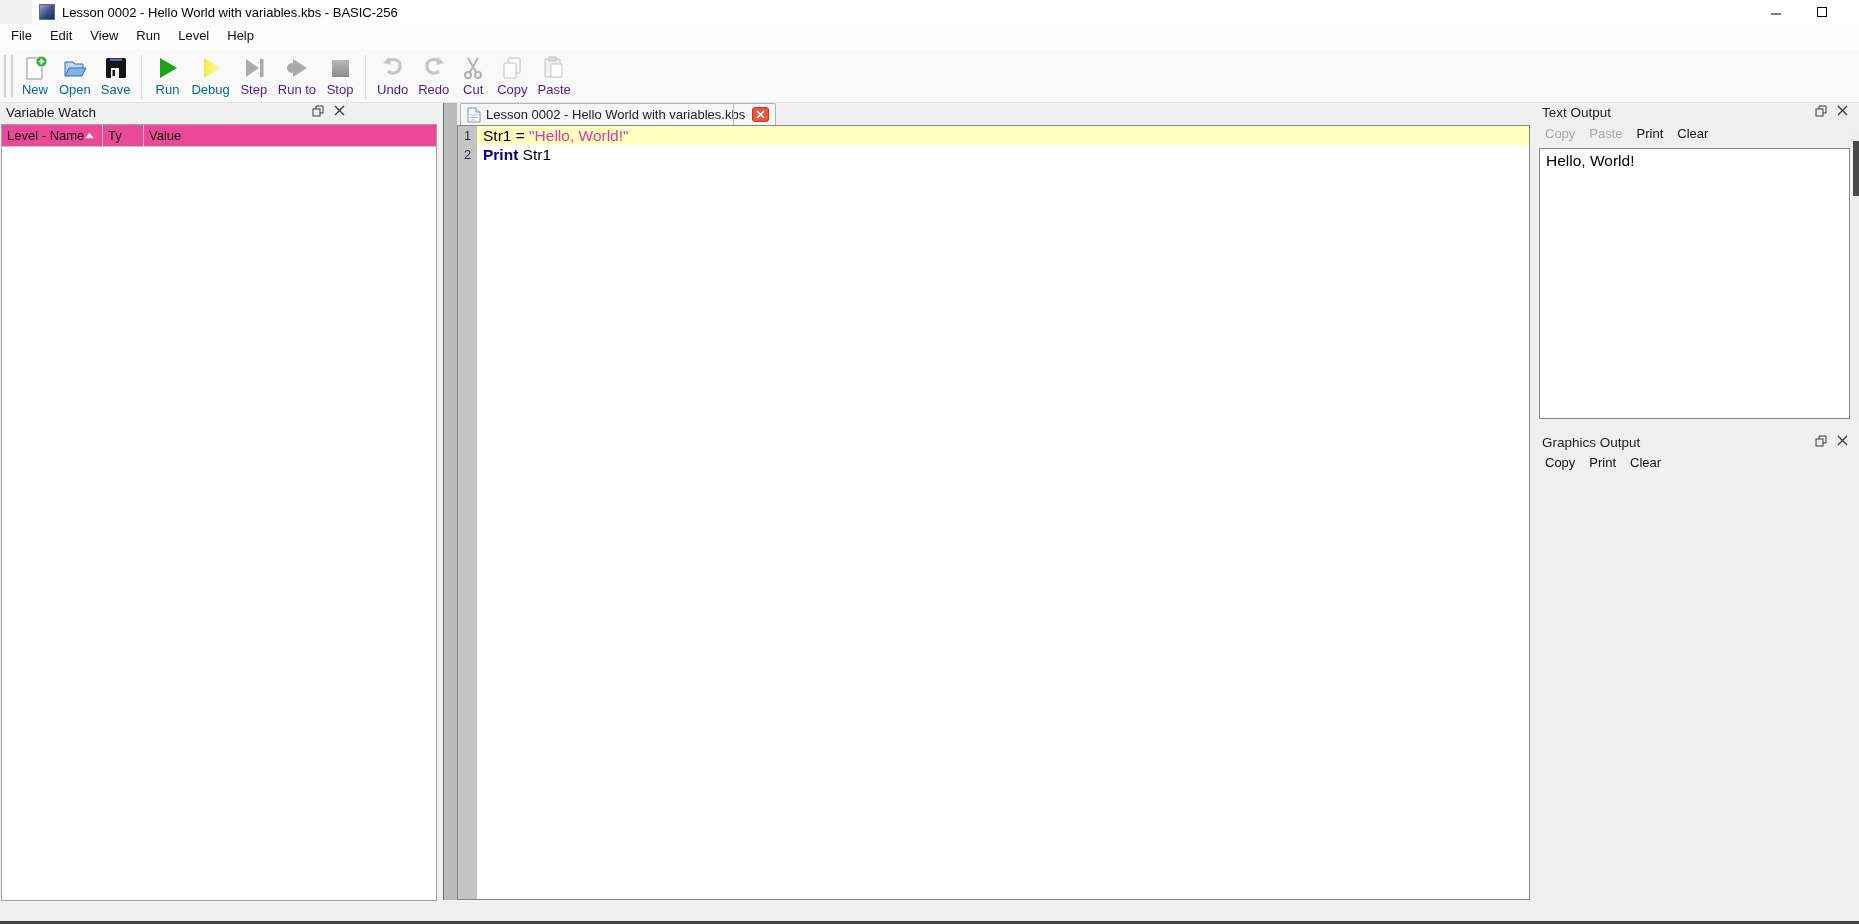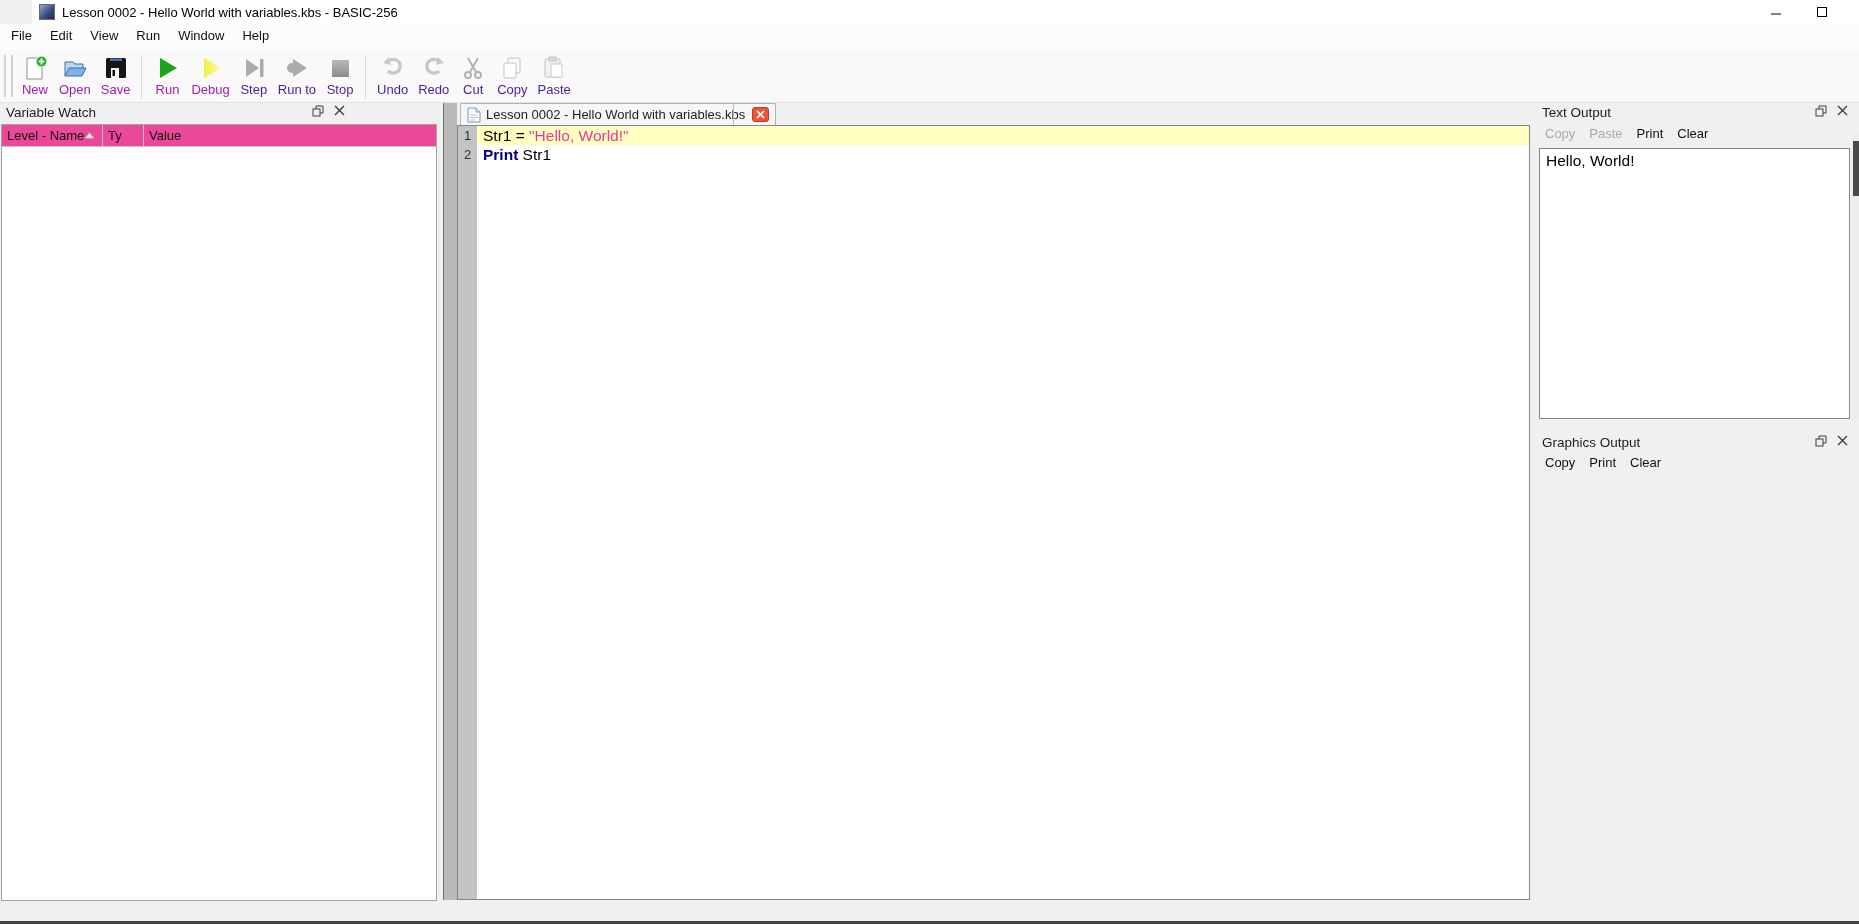--- a/index.html
+++ b/index.html
@@ -16,21 +16,21 @@
 
   
   #menubar { position:absolute; left:0; top:24px; width:1859px; height:26px; background:#fcfcfc; display:flex; align-items:flex-start; padding-left:2px; }
   .menu-item { font-size:13px; padding:4px 9px; color:#111; }
 
   
   #toolbar { position:absolute; left:0; top:50px; width:1859px; height:53px; background:#f9f9f9; border-bottom:1px solid #e3e3e3; display:flex; align-items:flex-start; padding:3px 0 0 2px; }
   #toolbar-handle { width:9px; height:42px; margin:2px 3px 0 2px; border-left:2px solid #d2d2d2; border-right:2px solid #d2d2d2; }
   .tbtn { display:flex; flex-direction:column; align-items:center; padding:1px 5px; min-width:34px; }
   .tbtn svg { width:28px; height:28px; display:block; }
-  .tlabel { font-size:13px; margin-top:0px; color:#a21caf; white-space:nowrap; }
+  .tlabel { font-size:13px; margin-top:0px; color:#0369a1; white-space:nowrap; }
   .tbtn.disabled .tlabel { color:#4c1d95; }
   .tsep { width:1px; height:44px; background:#d8d8d8; margin:2px 6px 0 6px; }
 
   
   .dock-title { font-size:13.5px; color:#1c1c1c; }
   .dock-btns { position:absolute; top:2px; display:flex; gap:10px; }
   .dock-btn svg { display:block; }
 
   
   #variable-watch { position:absolute; left:0; top:103px; width:358px; height:800px; background:#f0f0f0; }
@@ -112,21 +112,21 @@
         </svg>
     </div>
   </div>
 </div>
 
 <div id="menubar">
   <div class="menu-item">File</div>
   <div class="menu-item">Edit</div>
   <div class="menu-item">View</div>
   <div class="menu-item">Run</div>
-  <div class="menu-item">Window</div>
+  <div class="menu-item">Level</div>
   <div class="menu-item">Help</div>
 </div>
 
 <div id="toolbar">
   <div id="toolbar-handle"></div>
 
   <div class="tbtn">
     <svg viewBox="0 0 28 28">
       <path d="M6 4 h10 l5 5 v16 H6 z" fill="#ffffff" stroke="#8f8f8f"></path>
       <path d="M16 4 v5 h5" fill="#e9e9e9" stroke="#8f8f8f"></path>

